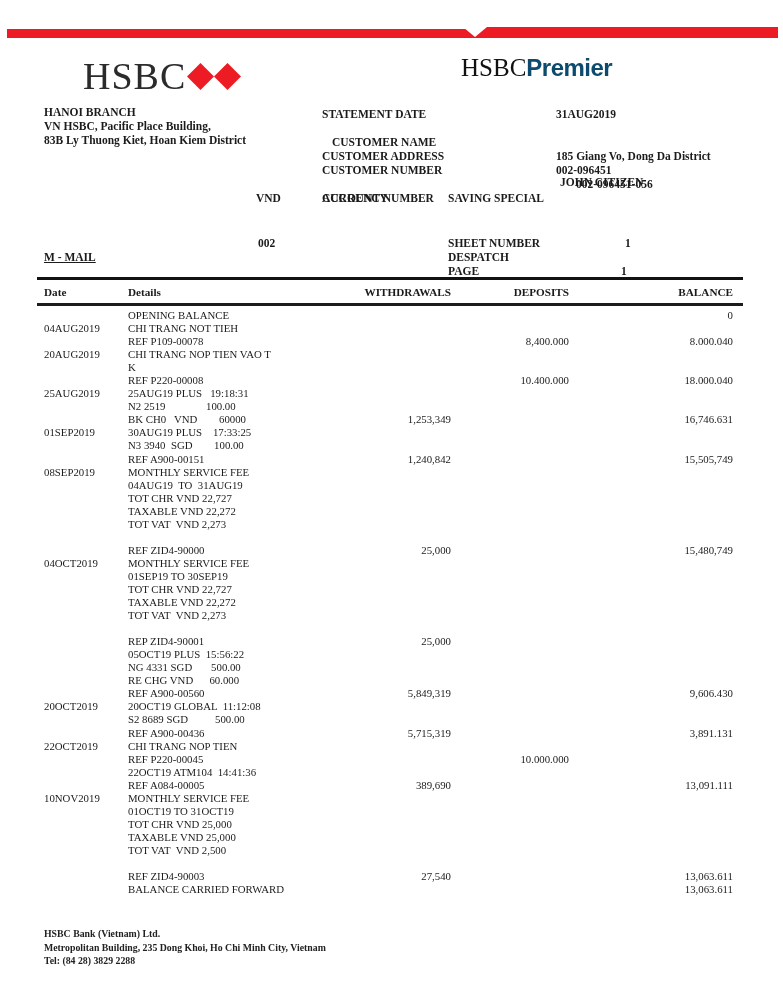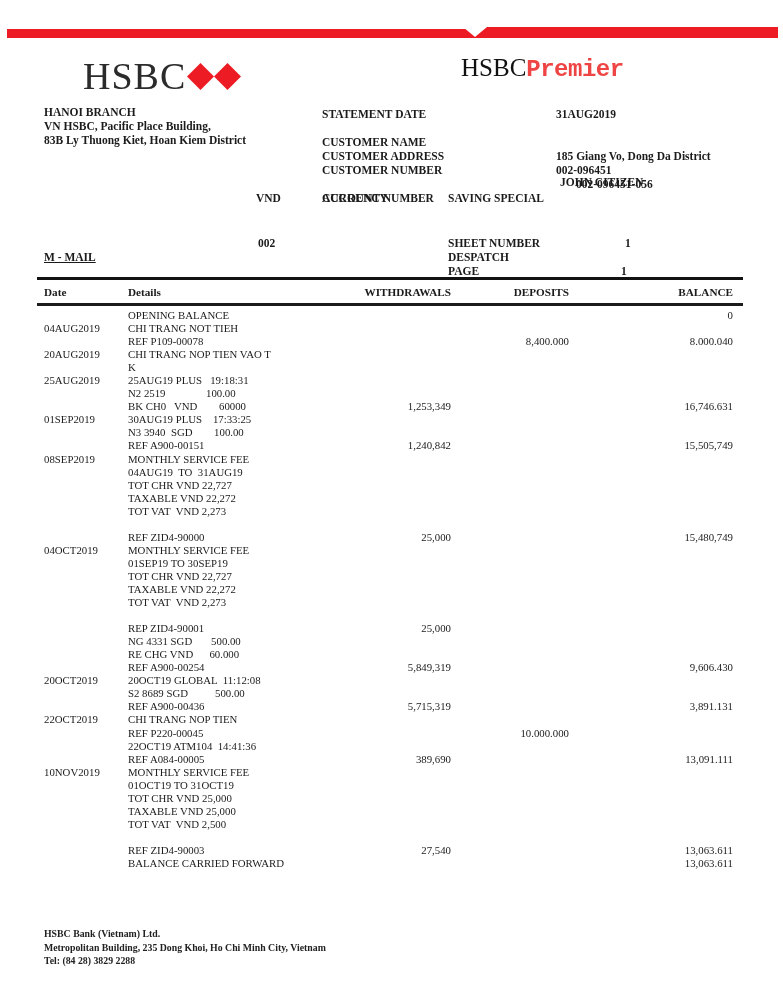--- a/index.html
+++ b/index.html
@@ -14,22 +14,22 @@
   .bar-right { position:absolute; left:468px; top:27px; width:310px; height:11px; background:#ED1C24; }
   .notch { position:absolute; left:463px; top:27px; width:0; height:0; z-index:2;
            border-left:12px solid transparent; border-right:12px solid transparent;
            border-top:10px solid #ffffff; }
   
   .hsbc-wordmark { position:absolute; left:83px; top:57px; font-size:38px; line-height:38px;
                    color:#2b2b2b; letter-spacing:1px; }
   .hexagon { position:absolute; left:187px; top:63px; width:54px; height:27px; }
   .premier { position:absolute; left:461px; top:55px; white-space:nowrap; }
   .premier .p-hsbc { font-size:25px; line-height:25px; color:#111; letter-spacing:0; }
-  .premier .p-bold { font-family:Liberation Mono, monospace; font-weight:bold;
-                     font-size:24px; line-height:25px; color:#ef4444; letter-spacing:-0.5px;margin-top:28px; }
+  .premier .p-bold { font-family:Liberation Sans, sans-serif; font-weight:bold;
+                     font-size:24px; line-height:25px; color:#0c4a6e; letter-spacing:-0.5px;margin-top:28px; }
   
   .lbl { position:absolute; font-weight:bold; font-size:11.5px; line-height:13px; white-space:nowrap; }
   .branch-block { position:absolute; left:44px; top:105px; font-weight:bold; font-size:11.5px; line-height:14.2px; }
   
   .rule-top    { position:absolute; left:37px; top:277px; width:706px; height:3px;   background:#121212; }
   .rule-bottom { position:absolute; left:37px; top:303px; width:706px; height:2.5px; background:#1c1c1c; }
   
   .thead, .trow { display:grid; grid-template-columns:84px 222px 101px 118px 164px; }
   .thead { position:absolute; left:44px; top:286px; width:689px; font-weight:bold; font-size:11.2px; }
   .thead .r, .trow .r { text-align:right; }
@@ -61,21 +61,21 @@
 
 <div class="branch-block">
   <div>HANOI BRANCH</div>
   <div>VN HSBC, Pacific Place Building,</div>
   <div>83B Ly Thuong Kiet, Hoan Kiem District</div>
 </div>
 
 <div class="lbl" style="left:322px; top:108px;">STATEMENT DATE</div>
 <div class="lbl" style="left:556px; top:108px;">31AUG2019</div>
 
-<div class="lbl" style="left:322px; top:136px;">CUSTOMER NAME</div>
+<div class="lbl" style="left:332px; top:136px;">CUSTOMER NAME</div>
 <div class="lbl" style="left:560px; top:136px;margin-top:40px;">JOHN CITIZEN</div>
 
 <div class="lbl" style="left:322px; top:150px;">CUSTOMER ADDRESS</div>
 <div class="lbl" style="left:556px; top:150px;">185 Giang Vo, Dong Da District</div>
 
 <div class="lbl" style="left:322px; top:164px;">CUSTOMER NUMBER</div>
 <div class="lbl" style="left:556px; top:164px;">002-096451</div>
 
 <div class="lbl" style="left:322px; top:178px;margin-top:14px;">ACCOUNT NUMBER</div>
 <div class="lbl" style="left:576px; top:178px;">002-096451-056</div>
@@ -132,20 +132,27 @@
       <span class="tcell r"></span>
     </div>
     <div class="trow">
       <span class="tcell "></span>
       <span class="tcell ">K</span>
       <span class="tcell r"></span>
       <span class="tcell r"></span>
       <span class="tcell r"></span>
     </div>
     <div class="trow">
+      <span class="tcell "></span>
+      <span class="tcell ">REF P220-00008</span>
+      <span class="tcell r"></span>
+      <span class="tcell r">10.400.000</span>
+      <span class="tcell r">18.000.040</span>
+    </div>
+    <div class="trow">
       <span class="tcell ">25AUG2019</span>
       <span class="tcell ">25AUG19 PLUS   19:18:31</span>
       <span class="tcell r"></span>
       <span class="tcell r"></span>
       <span class="tcell r"></span>
     </div>
     <div class="trow">
       <span class="tcell "></span>
       <span class="tcell ">N2 2519               100.00</span>
       <span class="tcell r"></span>
@@ -273,35 +280,42 @@
     </div>
     <div class="trow">
       <span class="tcell "></span>
       <span class="tcell ">REP ZID4-90001</span>
       <span class="tcell r">25,000</span>
       <span class="tcell r"></span>
       <span class="tcell r"></span>
     </div>
     <div class="trow">
       <span class="tcell "></span>
+      <span class="tcell ">05OCT19 PLUS  15:56:22</span>
+      <span class="tcell r"></span>
+      <span class="tcell r"></span>
+      <span class="tcell r"></span>
+    </div>
+    <div class="trow">
+      <span class="tcell "></span>
       <span class="tcell ">NG 4331 SGD       500.00</span>
       <span class="tcell r"></span>
       <span class="tcell r"></span>
       <span class="tcell r"></span>
     </div>
     <div class="trow">
       <span class="tcell "></span>
       <span class="tcell ">RE CHG VND      60.000</span>
       <span class="tcell r"></span>
       <span class="tcell r"></span>
       <span class="tcell r"></span>
     </div>
     <div class="trow">
       <span class="tcell "></span>
-      <span class="tcell ">REF A900-00254</span>
+      <span class="tcell ">REF A900-00560</span>
       <span class="tcell r">5,849,319</span>
       <span class="tcell r"></span>
       <span class="tcell r">9,606.430</span>
     </div>
     <div class="trow">
       <span class="tcell ">20OCT2019</span>
       <span class="tcell ">20OCT19 GLOBAL  11:12:08</span>
       <span class="tcell r"></span>
       <span class="tcell r"></span>
       <span class="tcell r"></span>

